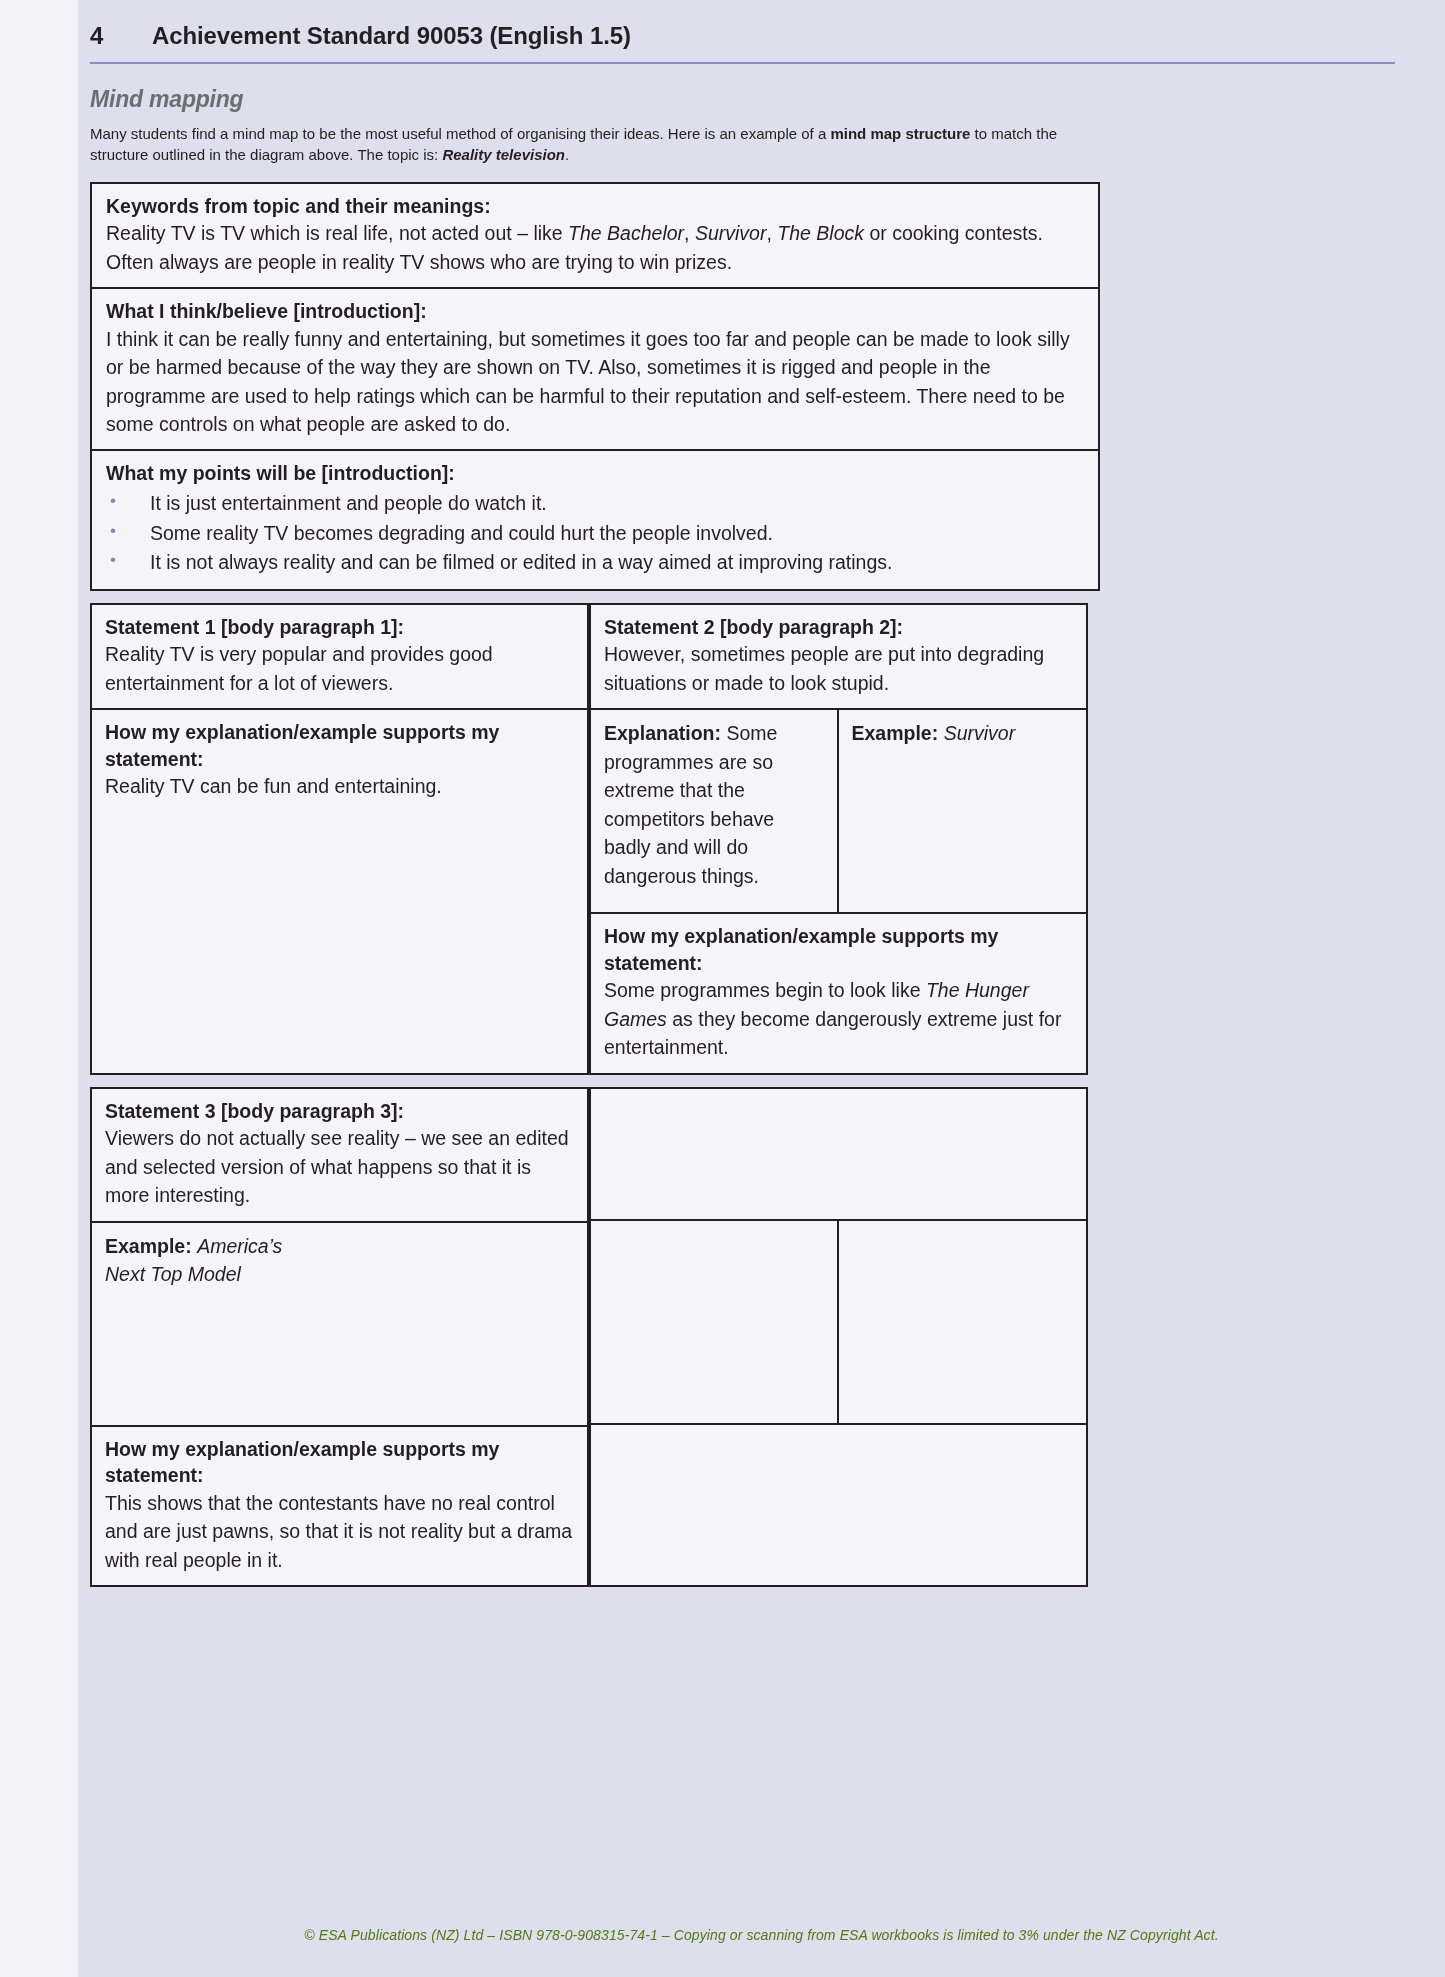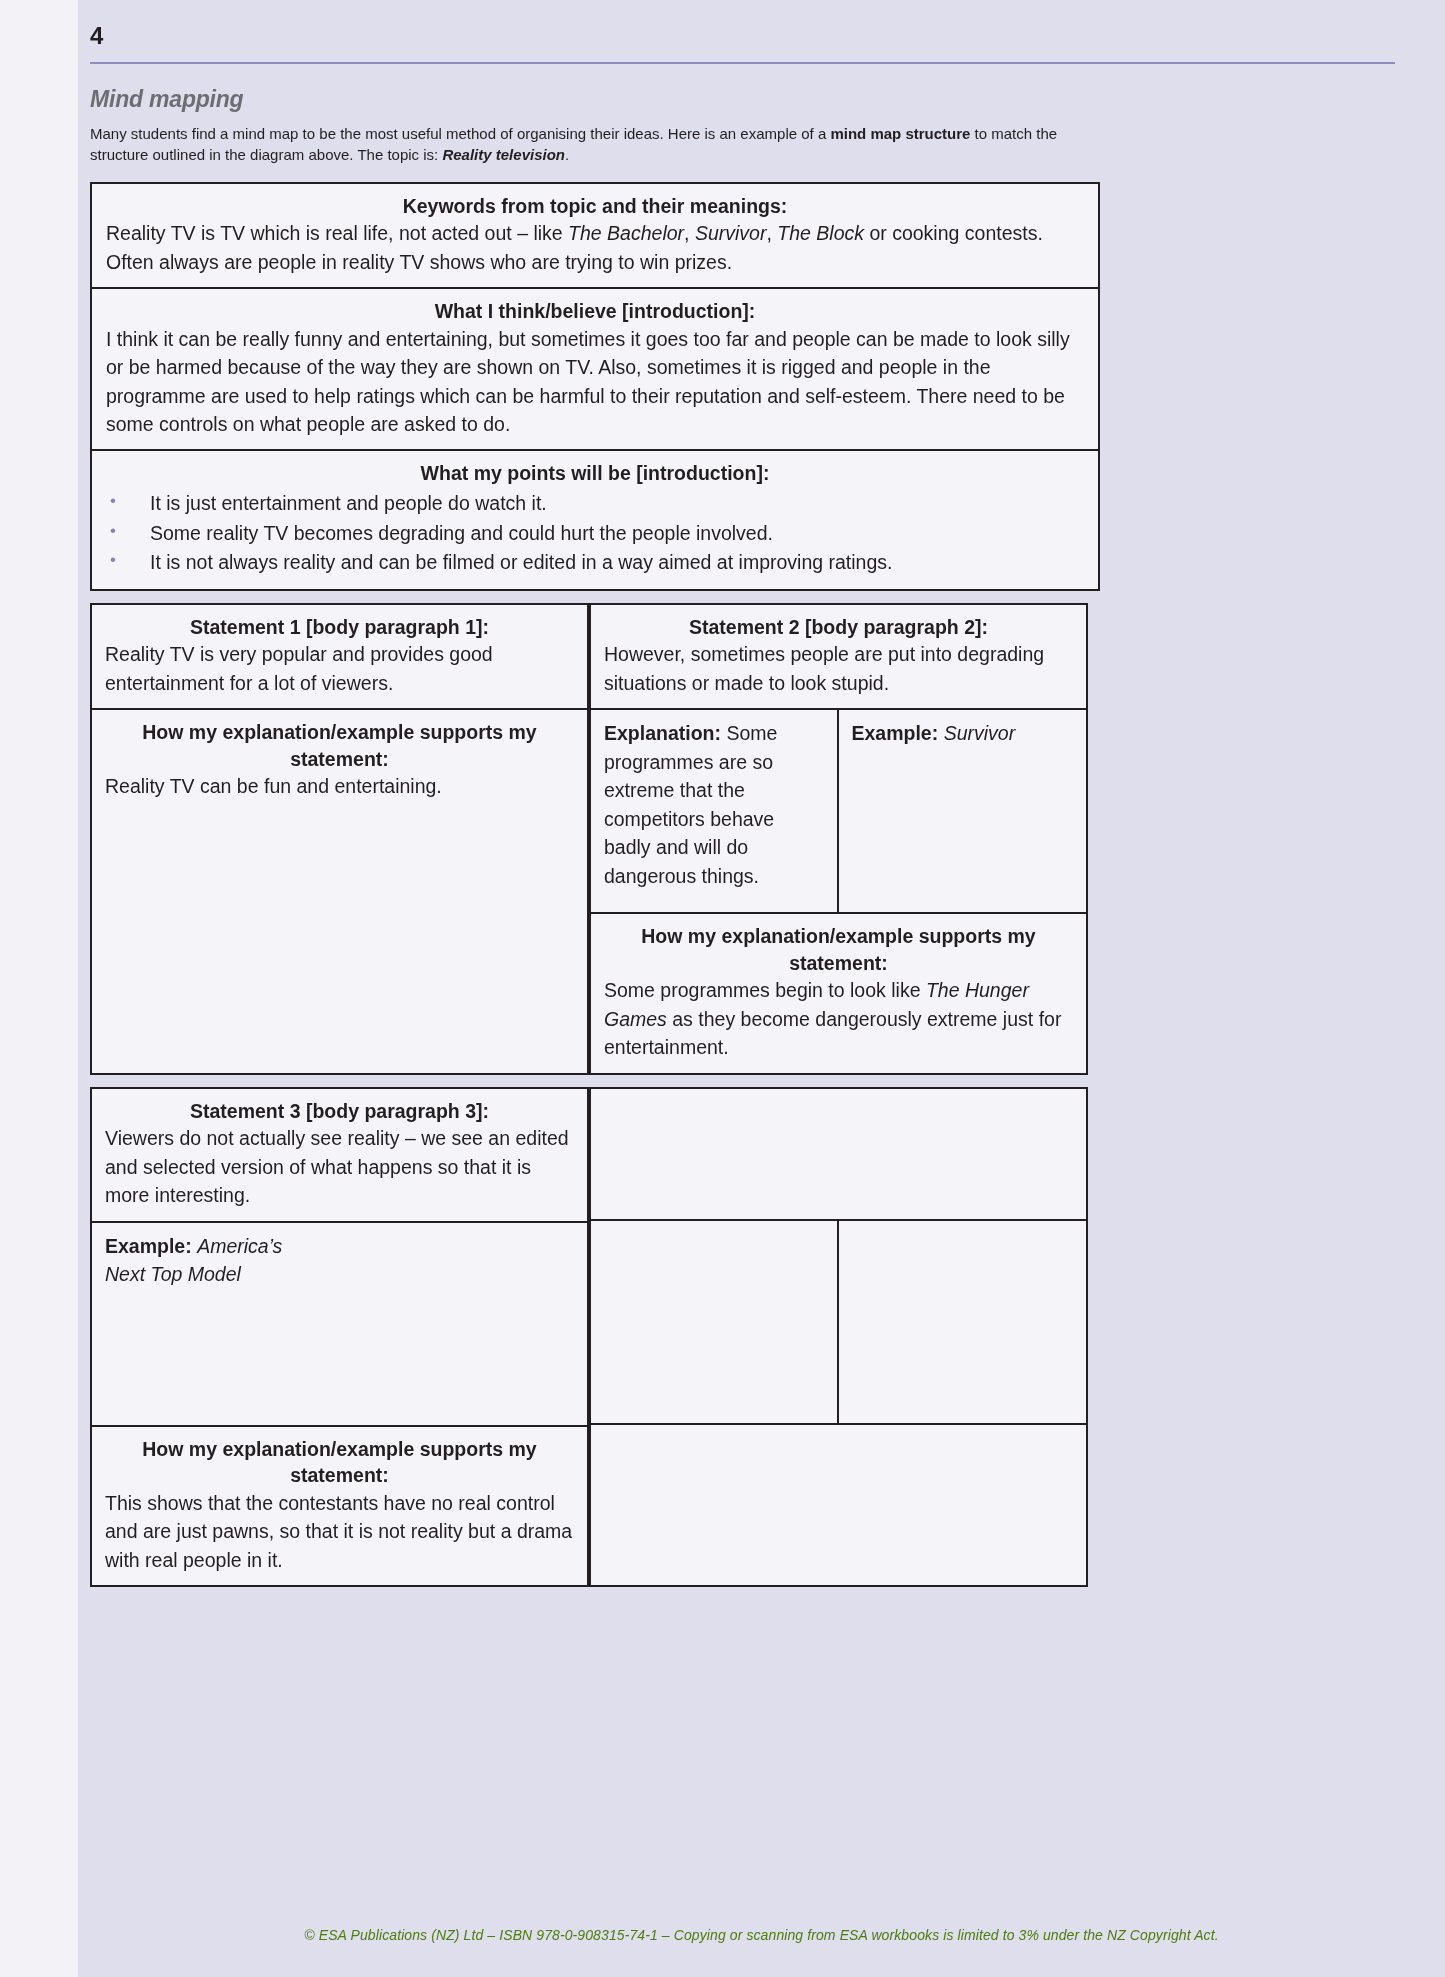--- a/index.html
+++ b/index.html
@@ -67,21 +67,20 @@
     border:2.5px solid #231f20;
     background:#f4f4f9;
     box-sizing:border-box;
     padding:9px 14px 11px 14px;
   }
   .box + .box{ border-top:none; }
 
   .bh{
     font-weight:bold;font-size:19.5px;line-height:1.36;
     color:#231f20;
-    text-align:center;
   }
   .bt{
     font-size:19.5px;line-height:1.46;color:#231f20;
   }
   .bt i{font-style:italic;}
 
   ul.pts{ margin:2px 0 0 0; padding:0; list-style:none; }
   ul.pts li{
     position:relative;
     padding-left:44px;
@@ -142,20 +141,21 @@
 <body>
 
 <div class="page">
 
   <div class="left-rail"></div>
 
   <div class="content">
 
     <div class="hdr">
       <div class="hdr-num">4</div>
+      <div class="hdr-title">Achievement Standard 90053 (English 1.5)</div>
     </div>
     <div class="hdr-rule"></div>
 
     <div class="sec-title">Mind mapping</div>
 
     <div class="intro">
       <span>Many students find a mind map to be the most useful method of organising their ideas. Here is an example of a </span><b>mind map structure</b><span> to match the structure outlined in the diagram above. The topic is: </span><span class="bi">Reality television</span><span>.</span>
     </div>
 
     <div class="mm">

